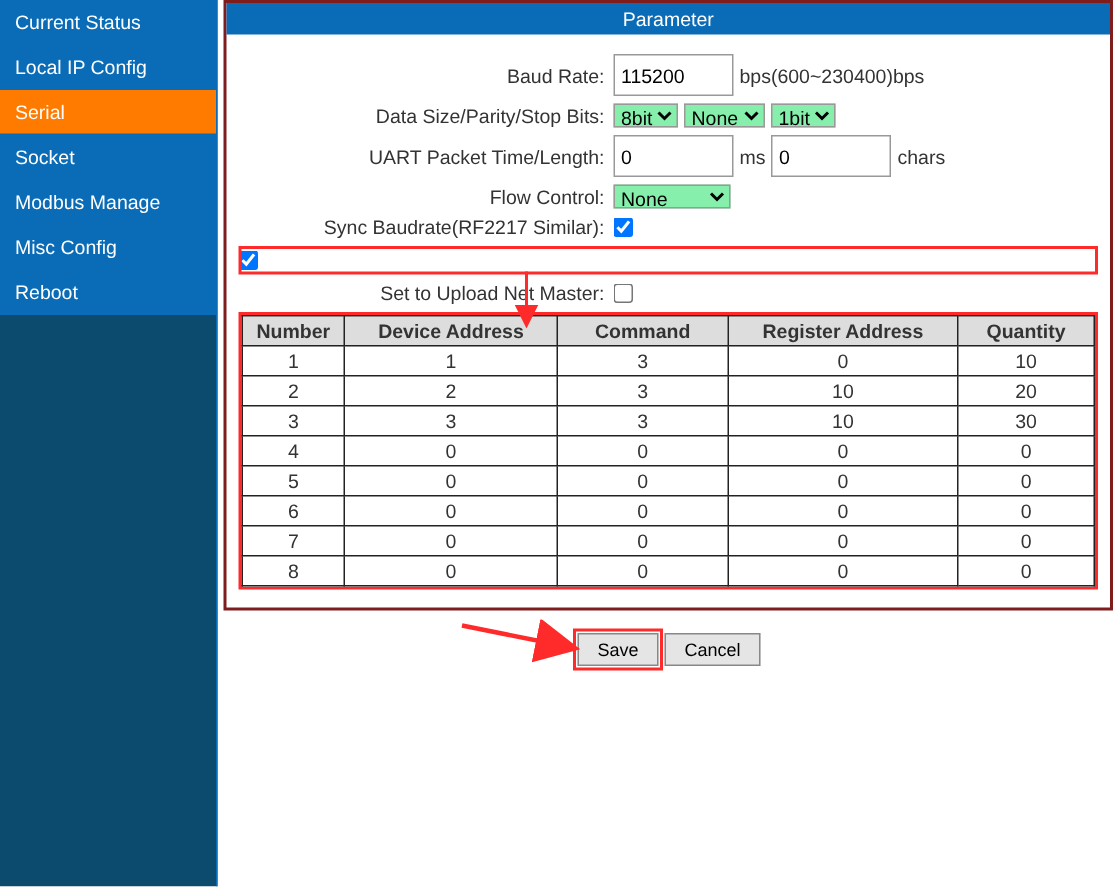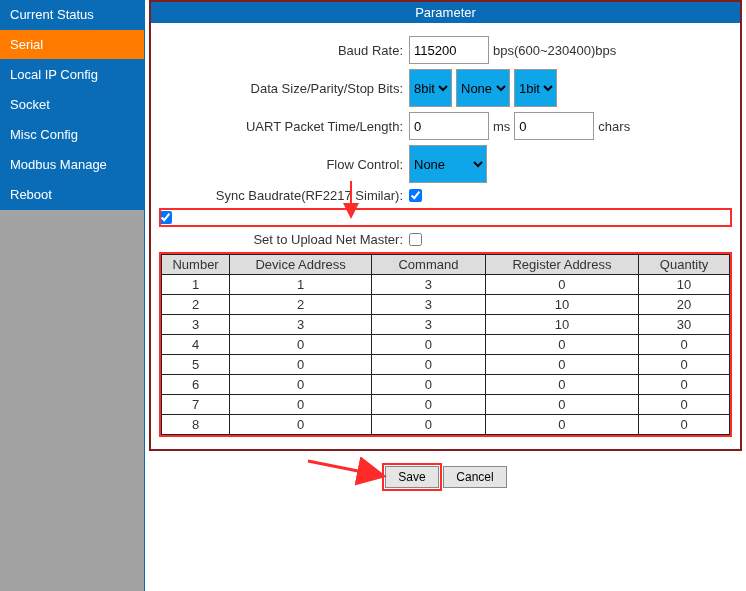--- a/index.html
+++ b/index.html
@@ -1,52 +1,52 @@
 <!DOCTYPE html>
 <html><head>
   <meta charset="utf-8">
   <style>
     *{box-sizing:border-box;margin:0;padding:0;}
     body{font-family:Arial,Helvetica,sans-serif;font-size:13px;color:#333;background:#fff;}
     .wrap{display:flex;width:746px;height:591px;}
-    .sidebar{width:145px;background:#a3a3a3;border-right:1px solid #0a6cb6;padding:0;}
+    .sidebar{width:145px;background:#0c4a6e;border-right:1px solid #0a6cb6;padding:0;}
     .sidebar-item{display:block;padding:7px 10px;border-bottom:1px solid #0a6cb6;background:#0a6cb6;color:#fff;cursor:pointer;}
     .sidebar-item.active{background:#ff7b00;}
     .content{flex:1;padding:0 4px 20px 4px;}
     .panel{border:2px solid #7f1d1d;}
     .panel-header{background:#0a6cb6;color:#fff;text-align:center;padding:3px 0;font-size:13px;}
     .panel-body{padding:8px 8px 12px 8px;}
     .row{display:flex;align-items:center;margin:5px 0;}
     .row .lbl{flex:0 0 250px;text-align:right;padding-right:6px;}
     .row .ctrl{display:flex;align-items:center;gap:4px;}
     input[type=text]{border:1px solid #999;height:28px;padding:0 4px;font-size:13px;}
-    select{border:1px solid #999;height:38px;font-size:13px;background:#0ea5e9;}
+    select{border:1px solid #999;height:16px;font-size:13px;background:#86efac;}
     .red-box{outline:2px solid #ff2a2a;outline-offset:-2px;padding:0 0 0 0;}
     table.modbus{width:100%;border-collapse:collapse;table-layout:fixed;}
     table.modbus th, table.modbus td{border:1px solid #222;padding:2px 4px;text-align:center;font-size:13px;background:#fff;}
-    table.modbus th{background:#ddd;font-weight:normal;}
+    table.modbus th{background:#ddd;font-weight:bold;}
     .table-wrap{border:2px solid #ff2a2a;margin-top:2px;}
     .btnbar{text-align:center;margin-top:14px;position:relative;}
     button.btn{border:1px solid #888;background:#e5e5e5;padding:3px 12px;font-size:12px;cursor:pointer;}
     .save-box{outline:2px solid #ff2a2a;display:inline-block;padding:1px;}
     .arrow-svg-1{position:absolute;left:186px;top:177px;pointer-events:none;}
     .btnbar-rel{position:relative;display:inline-block;}
     .arrow-svg-2{position:absolute;left:-80px;top:-8px;pointer-events:none;}
   </style>
 </head>
 <body>
 
 <div class="wrap" style="position:relative;">
   <div class="sidebar" id="sidebar">
       <div class="sidebar-item">Current Status</div>
+      <div class="sidebar-item">Local IP Config</div>
       <div class="sidebar-item active">Serial</div>
-      <div class="sidebar-item">Local IP Config</div>
       <div class="sidebar-item">Socket</div>
+      <div class="sidebar-item">Modbus Manage</div>
       <div class="sidebar-item">Misc Config</div>
-      <div class="sidebar-item">Modbus Manage</div>
       <div class="sidebar-item">Reboot</div>
     </div>
 
   <div class="content">
     <div class="panel" style="position:relative;">
       <div class="panel-header">Parameter</div>
       <div class="panel-body">
 
         <div class="row">
           <div class="lbl">Baud Rate:</div>

